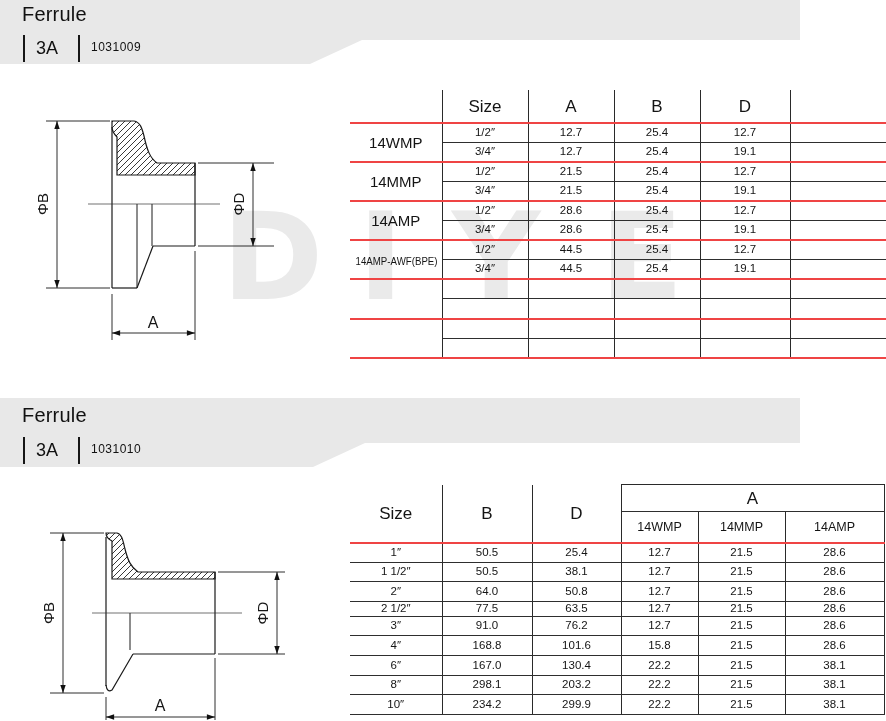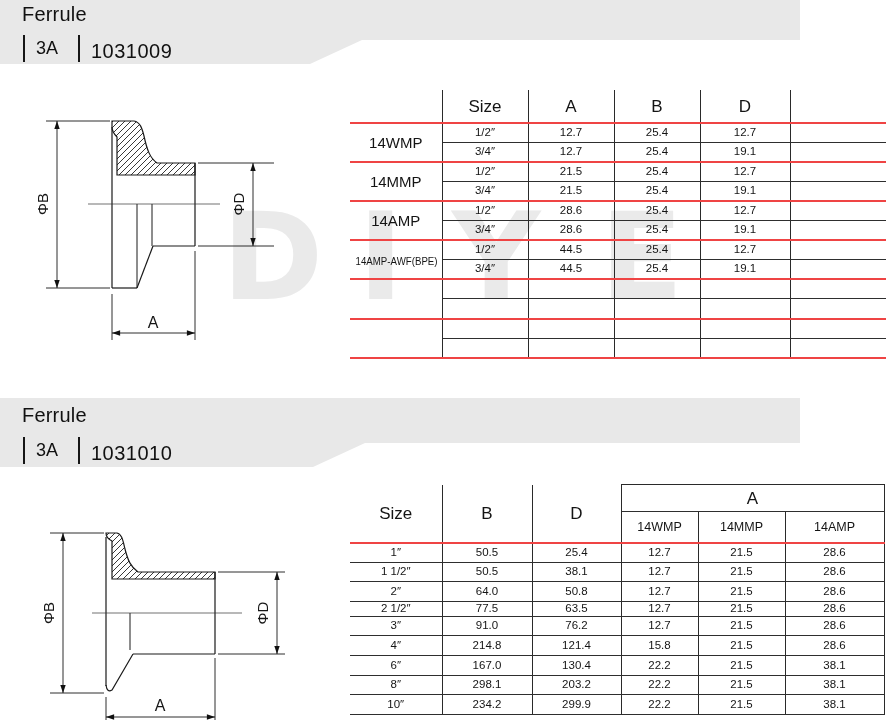--- a/index.html
+++ b/index.html
@@ -3,21 +3,21 @@
 <meta charset="utf-8">
 <style>
   html,body{margin:0;padding:0;background:#fff;}
   .stage{position:relative;width:886px;height:721px;background:#ffffff;overflow:hidden;
          font-family:"Liberation Sans",sans-serif;color:#111;}
   
   .banner{position:absolute;left:0;width:800px;background:#e8e8e8;}
   .banner .title{position:absolute;left:22px;font-size:20px;color:#111;letter-spacing:.2px;}
   .banner .vbar{position:absolute;width:2px;height:27px;background:#161616;}
   .banner .std{position:absolute;left:36px;font-size:18px;text-align:right;}
-  .banner .code{position:absolute;left:91px;font-size:20px;letter-spacing:.5px;}
+  .banner .code{position:absolute;left:91px;font-size:12px;letter-spacing:.5px;}
   
   .wm{position:absolute;top:196px;font-family:"DejaVu Sans",sans-serif;font-weight:bold;
       font-size:122px;color:#eaeaea;line-height:1;z-index:0;}
   
   table.spec{position:absolute;border-collapse:collapse;table-layout:fixed;z-index:2;}
   table.spec td{padding:0;margin:0;text-align:center;vertical-align:middle;line-height:1;
                 font-family:"Liberation Sans",sans-serif;color:#141414;overflow:hidden;}
   .br{border-right:1px solid #2a2a2a;}
   .bb1{border-bottom:1px solid #2e2e2e;}
   .bb2{border-bottom:2px solid #ef4444;}
@@ -315,22 +315,22 @@
     <tr style="height:19.6px">
       <td class="br bb1 v">3″</td>
       <td class="br bb1 v">91.0</td>
       <td class="br bb1 v">76.2</td>
       <td class="br bb1 v">12.7</td>
       <td class="br bb1 v">21.5</td>
       <td class="br bb1 v">28.6</td>
     </tr>
     <tr style="height:19.6px">
       <td class="br bb1 v">4″</td>
-      <td class="br bb1 v">214.8</td>
-      <td class="br bb1 v">121.4</td>
+      <td class="br bb1 v">168.8</td>
+      <td class="br bb1 v">101.6</td>
       <td class="br bb1 v">15.8</td>
       <td class="br bb1 v">21.5</td>
       <td class="br bb1 v">28.6</td>
     </tr>
     <tr style="height:19.6px">
       <td class="br bb1 v">6″</td>
       <td class="br bb1 v">167.0</td>
       <td class="br bb1 v">130.4</td>
       <td class="br bb1 v">22.2</td>
       <td class="br bb1 v">21.5</td>

